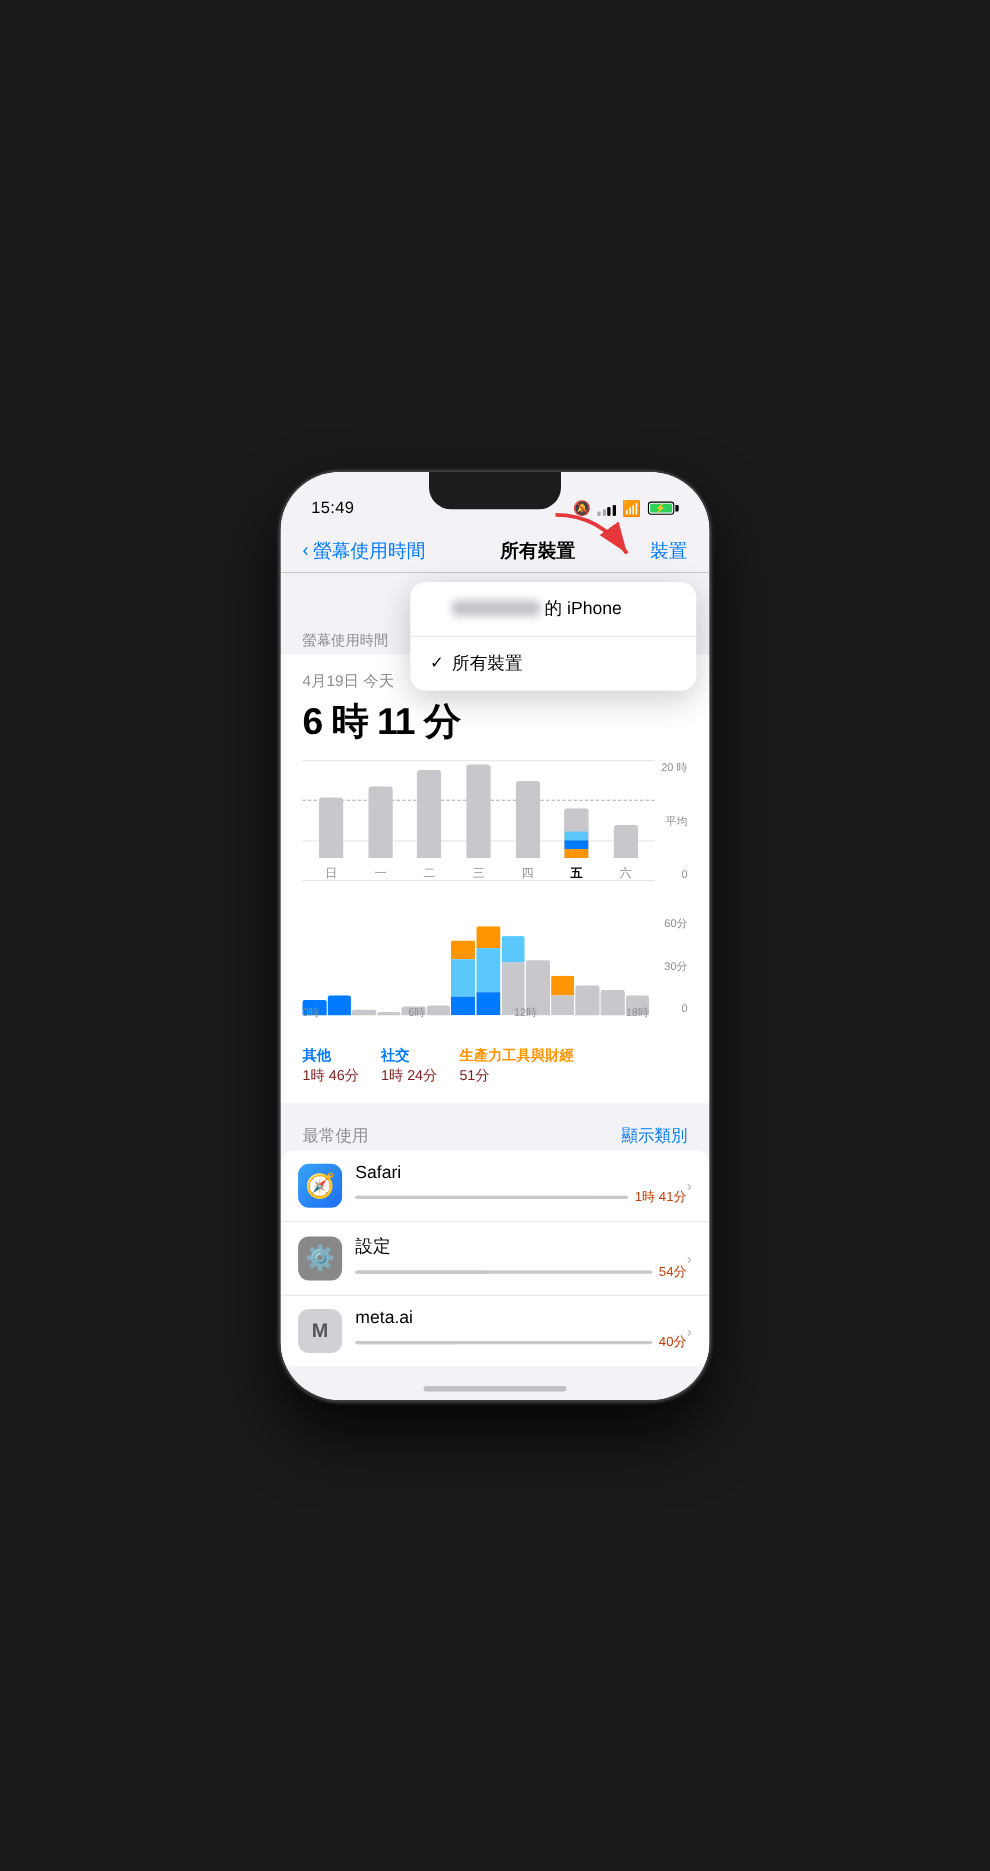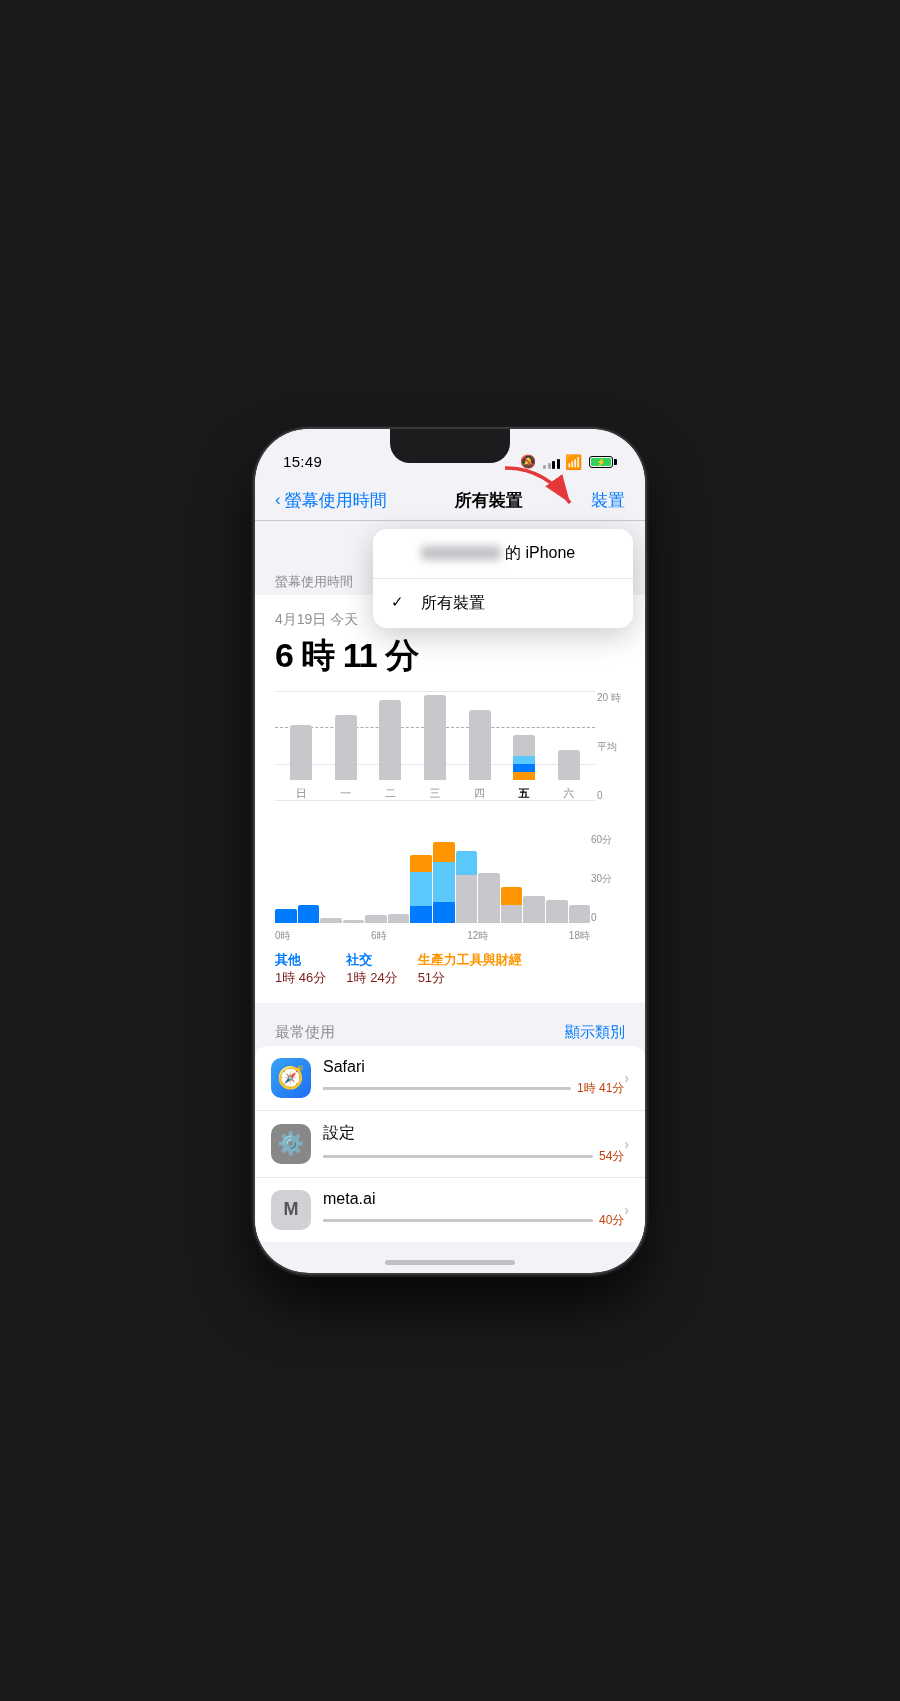--- a/index.html
+++ b/index.html
@@ -193,20 +193,21 @@
       top: 0;
       bottom: 20px;
       display: flex;
       flex-direction: column;
       justify-content: space-between;
       width: 28px;
     }
     .y-label {
       font-size: 10px;
       color: #8e8e93;
+      text-align: right;
     }
     
     .hourly-chart {
       position: relative;
       height: 110px;
       margin-top: 12px;
       margin-bottom: 8px;
     }
     .hour-bars {
       position: absolute;
@@ -221,21 +222,21 @@
     .hour-bar {
       flex: 1;
       border-radius: 2px 2px 0 0;
       display: flex;
       flex-direction: column;
       justify-content: flex-end;
       overflow: hidden;
     }
     .hour-labels {
       position: absolute;
-      bottom: 0;
+      bottom: 15px;
       left: 0;
       right: 35px;
       display: flex;
       justify-content: space-between;
     }
     .hour-label {
       font-size: 10px;
       color: #8e8e93;
     }
     .hour-y-labels {
@@ -379,21 +380,20 @@
       width: 260px;
       z-index: 100;
       overflow: hidden;
     }
     .dropdown-item {
       padding: 14px 18px;
       font-size: 16px;
       color: #000;
       display: flex;
       align-items: flex-start;
-      gap: 10px;
       border-bottom: 0.5px solid #e5e5ea;
     }
     .dropdown-item:last-child {
       border-bottom: none;
     }
     .dropdown-item.selected {
       color: #000;
     }
     .dropdown-check {
       color: #000;

